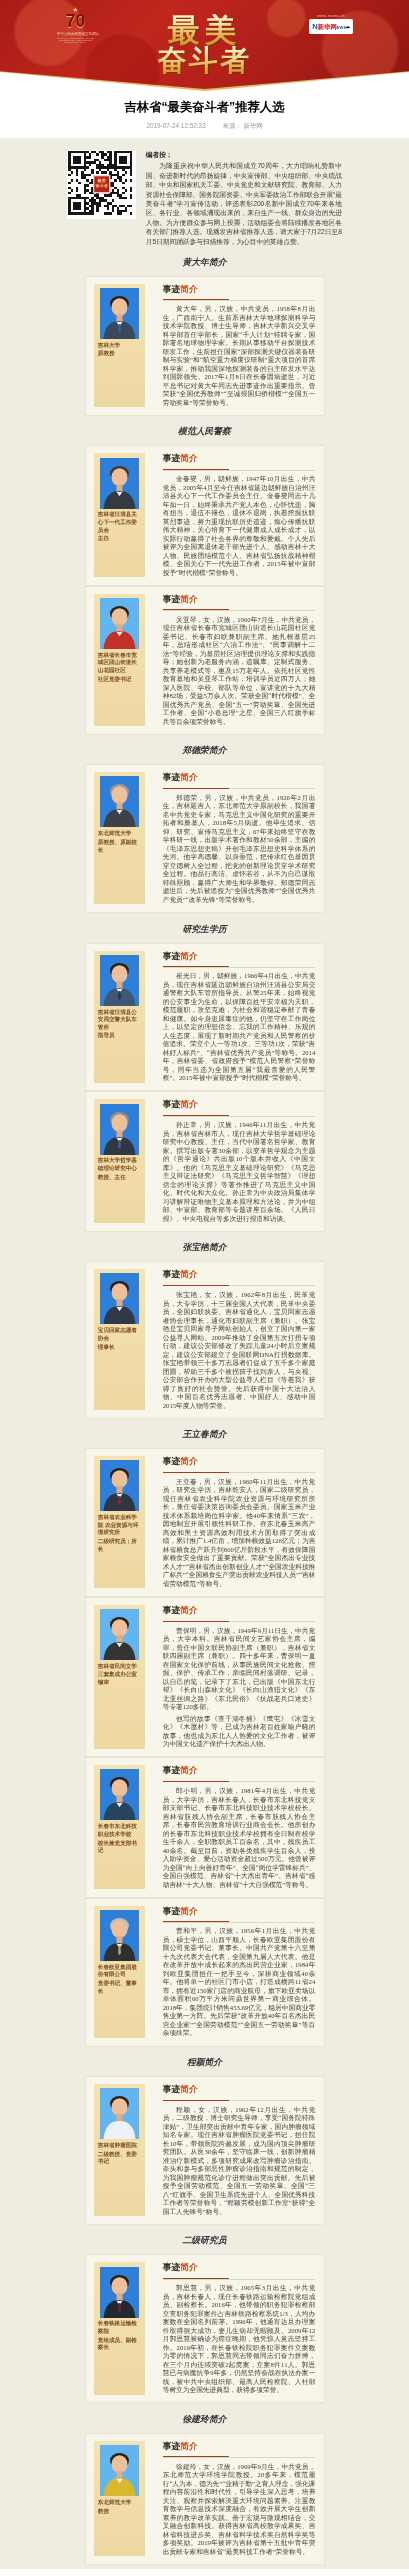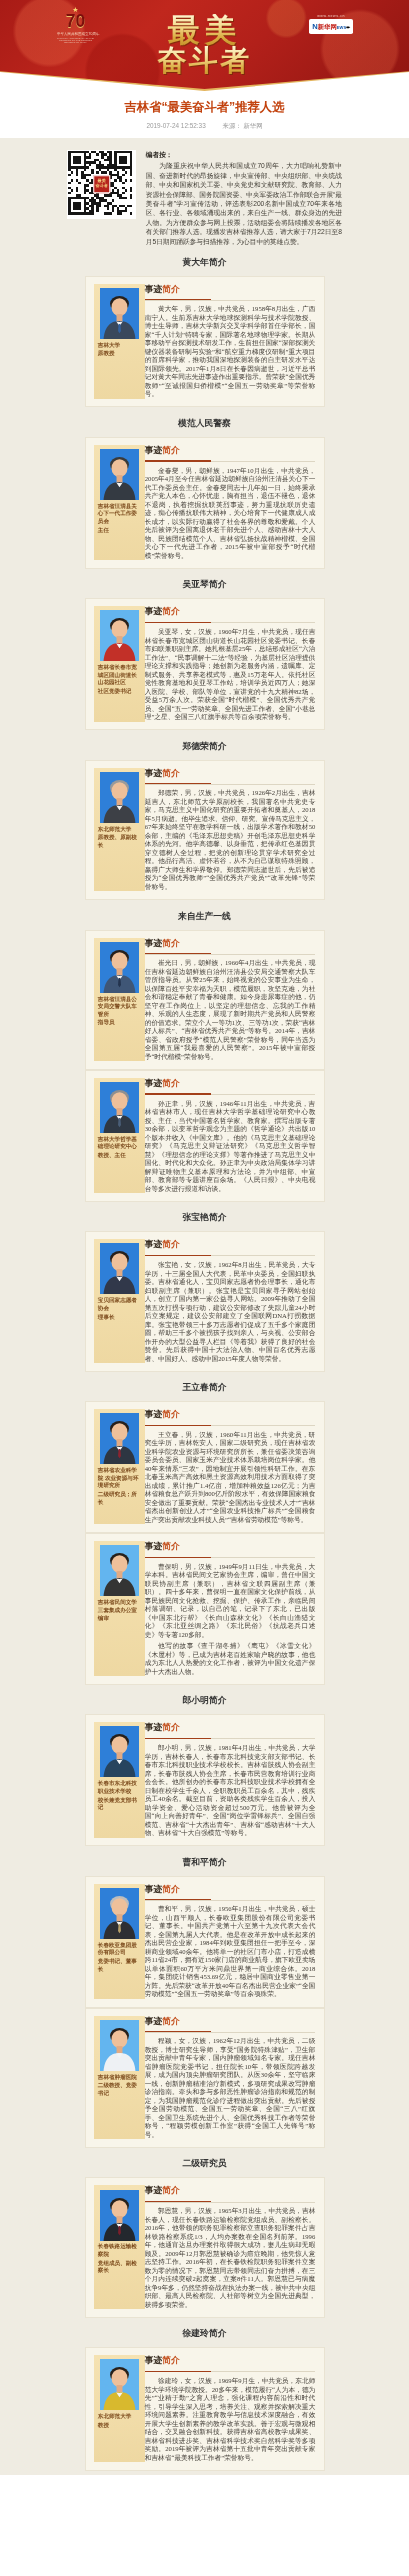--- a/index.html
+++ b/index.html
@@ -32,21 +32,21 @@
   .xinhua{position:absolute;right:56px;top:14px;text-align:center;}
   .xinhua .url{font-size:3.5px;color:#f3cdc0;letter-spacing:0.6px;}
   .xinhua .box{margin-top:1.2px;background:#fff;border-radius:1.8px;padding:1.2px 2.9px;font-weight:bold;white-space:nowrap;}
   .xinhua .n{color:#1356a8;font-size:7.6px;}
   .xinhua .cn{color:#c21f17;font-size:6.4px;}
   .xinhua .ews{color:#1356a8;font-size:4.1px;}
   .xinhua .pencil{font-size:4.7px;}
 
   
   .article-head{background:#fff;text-align:center;padding:8.2px 0 7px;}
-  .article-title{font-size:12.3px;font-weight:bold;color:#c2410c;margin:0 0 5.8px;}
+  .article-title{font-size:12.3px;font-weight:bold;color:#000000;margin:0 0 5.8px;}
   .article-meta{font-size:6.4px;color:#9b9b9b;}
   .article-meta .src{margin-left:15px;}
 
   
   .content{background:#efece2;padding:11.7px 0 4.7px;
     background-image:radial-gradient(circle at 30% 10%, rgba(255,255,255,.5) 0 1.2px, transparent 1.8px);}
   .intro{width:275px;margin:0 auto 3.5px;display:flex;gap:9.4px;}
   .qr-wrap{flex:0 0 69px;}
   .qr{position:relative;width:67px;height:67px;background:#fff;padding:1.2px;}
   .qr-grid{display:grid;grid-template-columns:repeat(25,1fr);grid-template-rows:repeat(25,1fr);
@@ -55,23 +55,23 @@
   .qr-grid i.on{background:#161616;}
   .qr-center{position:absolute;left:50%;top:50%;transform:translate(-50%,-50%);
     width:17.5px;height:17.5px;background:#b5231c;border:1.2px solid #fff;color:#f3cf7e;
     font-size:4.1px;font-weight:bold;text-align:center;line-height:1.3;padding-top:1.8px;box-sizing:border-box;}
   .editor-note{flex:1;font-size:6.7px;color:#3f3b33;line-height:9.4px;text-align:justify;}
   .editor-note .lbl{font-weight:bold;color:#2e2a24;}
   .editor-note p{margin:2.3px 0 0;text-indent:2em;}
 
   
   .profile-heading{text-align:center;font-size:8.8px;font-weight:bold;color:#333;
-    margin:10.5px auto 7px;}
+    margin:10.5px auto 7px;font-style:italic;}
   .card{width:240px;margin:0 auto;background:#f8f5ea;border:0.6px solid #e9e3d2;
-    box-sizing:border-box;padding:7px 8.2px 7.6px;display:flex;gap:0;}
+    box-sizing:border-box;padding:7px 8.2px 7.6px;display:flex;gap:18px;}
   .photo-frame{flex:0 0 51px;background:linear-gradient(180deg,#f5e2b2,#eed8a2);
     padding:4.1px 4.1px 4.7px;box-sizing:border-box;}
   .photo{width:39px;height:51px;margin:0 auto;overflow:hidden;background:#2f7fd8;}
   .photo svg{display:block;width:100%;height:100%;}
   .caption-org,.caption-title{font-size:5.6px;line-height:7.6px;color:#7d4c1e;font-weight:bold;margin-top:2.9px;}
   .caption-title{margin-top:1.2px;}
   .bio{flex:1;min-width:0;}
   .deeds-header{position:relative;font-size:8.8px;font-weight:bold;
     border-bottom:0.6px solid #ddd6c3;padding-bottom:4.1px;margin-bottom:4.7px;}
   .deeds-header .d1{color:#33281c;}
@@ -806,21 +806,20 @@
           <span class="d1">事迹</span><span class="d2">简介</span>
         </div>
         <div class="bio-text">
               <p>金春燮，男，朝鲜族，1947年10月出生，中共党员，2005年4月至今任吉林省延边朝鲜族自治州汪清县关心下一代工作委员会主任。金春燮同志十几年如一日，始终秉承共产党人本色，心怀忧患，胸有担当，退伍不褪色，退休不退岗，执着挖掘抗联英烈事迹，努力重现抗联历史遗迹，痴心传播抗联伟大精神，关心培育下一代健康成人成长成才，以实际行动赢得了社会各界的尊敬和爱戴。个人先后被评为全国离退休老干部先进个人、感动吉林十大人物、民族团结模范个人、吉林省弘扬抗战精神楷模、全国关心下一代先进工作者，2015年被中宣部授予“时代楷模”荣誉称号。</p>
             </div>
       </div>
     </div>
   </section>
 
   <section class="profile-block">
-    <h2 class="profile-heading">吴亚琴简介</h2>
     <div class="card">
       <div class="photo-frame">
         <div class="photo" style="background: rgb(99, 181, 239);">
           <svg viewBox="0 0 66 88" preserveAspectRatio="none">
             <ellipse class="p-hair" cx="33" cy="27" rx="16" ry="13" fill="#27201b"></ellipse>
             <ellipse class="p-head" cx="33" cy="33" rx="13.5" ry="15.5" fill="#eec09a"></ellipse>
             <rect class="p-neck" x="28" y="45" width="10" height="12" fill="#e2ab84"></rect>
             <path class="p-suit" d="M6,88 C8,64 20,57 33,57 C46,57 58,64 60,88 Z" fill="#c23028"></path>
             <path class="p-shirt" d="M27,57 L33,66 L39,57 C37,59 29,59 27,57 Z" fill="#f4f4f4"></path>
 
@@ -862,21 +861,21 @@
           <span class="d1">事迹</span><span class="d2">简介</span>
         </div>
         <div class="bio-text">
               <p>郑德荣，男，汉族，中共党员，1926年2月出生，吉林延吉人，东北师范大学原副校长，我国著名中共党史专家，马克思主义中国化研究的重要开拓者和奠基人，2018年5月病逝。他毕生追求、信仰、研究、宣传马克思主义，67年来始终坚守在教学科研一线，出版学术著作和教材50余部，主编的《毛泽东思想史稿》开创毛泽东思想史科学体系的先河。他学高德馨、以身垂范，把传承红色基因贯穿立德树人全过程，把党的创新理论贯穿学术研究全过程。他品行高洁、虚怀若谷，从不为自己谋取特殊照顾，赢得广大师生和学界敬仰。郑德荣同志逝世后，先后被追授为“全国优秀教师”“全国优秀共产党员”“改革先锋”等荣誉称号。</p>
             </div>
       </div>
     </div>
   </section>
 
   <section class="profile-block">
-    <h2 class="profile-heading">来自生产一线</h2>
+    <h2 class="profile-heading">研究生学历</h2>
     <div class="card">
       <div class="photo-frame">
         <div class="photo" style="background: rgb(46, 127, 216);">
           <svg viewBox="0 0 66 88" preserveAspectRatio="none">
             <ellipse class="p-hair" cx="33" cy="27" rx="16" ry="13" fill="#27201b"></ellipse>
             <ellipse class="p-head" cx="33" cy="33" rx="13.5" ry="15.5" fill="#eec09a"></ellipse>
             <rect class="p-neck" x="28" y="45" width="10" height="12" fill="#e2ab84"></rect>
             <path class="p-suit" d="M6,88 C8,64 20,57 33,57 C46,57 58,64 60,88 Z" fill="#3f5676"></path>
             <path class="p-shirt" d="M27,57 L33,66 L39,57 C37,59 29,59 27,57 Z" fill="#f4f4f4"></path>
             <path class="p-tie" d="M31.5,62 L34.5,62 L35.5,74 L33,78 L30.5,74 Z" fill="#24344e"></path>
@@ -1001,21 +1000,20 @@
         </div>
         <div class="bio-text">
               <p>曹保明，男，汉族，1949年9月11日生，中共党员，大学本科。吉林省民间文艺家协会主席，编审，曾任中国文联民协副主席（兼职），吉林省文联四届副主席（兼职）。四十多年来，曹保明一直在国家文化保护前线，从事民族民间文化抢救、挖掘、保护、传承工作，亲临民间村落调研、记录，以自己的笔，记录下了东北，已出版《中国东北行帮》《长白山森林文化》《长白山渔猎文化》《东北亚丝绸之路》《东北民俗》《抗战老兵口述史》等专著120多部。</p>
               <p>他写的故事《查干湖冬捕》《鹰屯》《冰雪文化》《木屋村》等，已成为吉林老百姓家喻户晓的故事，他也成为东北人人热爱的文化工作者，被评为中国文化遗产保护十大杰出人物。</p>
             </div>
       </div>
     </div>
   </section>
 
   <section class="profile-block">
-    <h2 class="profile-heading">郎小明简介</h2>
     <div class="card">
       <div class="photo-frame">
         <div class="photo" style="background: rgb(46, 127, 216);">
           <svg viewBox="0 0 66 88" preserveAspectRatio="none">
             <ellipse class="p-hair" cx="33" cy="27" rx="16" ry="13" fill="#27201b"></ellipse>
             <ellipse class="p-head" cx="33" cy="33" rx="13.5" ry="15.5" fill="#eec09a"></ellipse>
             <rect class="p-neck" x="28" y="45" width="10" height="12" fill="#e2ab84"></rect>
             <path class="p-suit" d="M6,88 C8,64 20,57 33,57 C46,57 58,64 60,88 Z" fill="#27445e"></path>
             <path class="p-shirt" d="M27,57 L33,66 L39,57 C37,59 29,59 27,57 Z" fill="#f4f4f4"></path>
 
@@ -1029,21 +1027,20 @@
           <span class="d1">事迹</span><span class="d2">简介</span>
         </div>
         <div class="bio-text">
               <p>郎小明，男，汉族，1981年4月出生，中共党员，大学学历，吉林长春人，长春市东北科技党支部支部书记、长春市东北科技职业技术学校校长。吉林省肢残人协会副主席，长春市肢残人协会主席，长春市民营教育培训行业商会会长。他所创办的长春市东北科技职业技术学校拥有全日制在校学生千余人，全职教职员工百余名，其中，残疾员工40余名。截至目前，资助各类残疾学生百余人，投入助学资金、爱心活动资金超过500万元。他曾被评为全国“向上向善好青年”、全国“岗位学雷锋标兵”、全国自强模范、吉林省“十大杰出青年”、吉林省“感动吉林”十大人物、吉林省“十大自强模范”等称号。</p>
             </div>
       </div>
     </div>
   </section>
 
   <section class="profile-block">
-    <h2 class="profile-heading">曹和平简介</h2>
     <div class="card">
       <div class="photo-frame">
         <div class="photo" style="background: rgb(46, 127, 216);">
           <svg viewBox="0 0 66 88" preserveAspectRatio="none">
             <ellipse class="p-hair" cx="33" cy="27" rx="16" ry="13" fill="#bdbdbd"></ellipse>
             <ellipse class="p-head" cx="33" cy="33" rx="13.5" ry="15.5" fill="#eec09a"></ellipse>
             <rect class="p-neck" x="28" y="45" width="10" height="12" fill="#e2ab84"></rect>
             <path class="p-suit" d="M6,88 C8,64 20,57 33,57 C46,57 58,64 60,88 Z" fill="#2e2f33"></path>
             <path class="p-shirt" d="M27,57 L33,66 L39,57 C37,59 29,59 27,57 Z" fill="#f4f4f4"></path>
             <path class="p-tie" d="M31.5,62 L34.5,62 L35.5,74 L33,78 L30.5,74 Z" fill="#b7a06a"></path>
@@ -1057,20 +1054,21 @@
           <span class="d1">事迹</span><span class="d2">简介</span>
         </div>
         <div class="bio-text">
               <p>曹和平，男，汉族，1956年1月出生，中共党员，硕士学位，山西平顺人，长春欧亚集团股份有限公司党委书记、董事长。中国共产党第十六至第十九次代表大会代表，全国第九届人大代表。他是在改革开放中成长起来的杰出民营企业家，1984年到欧亚集团担任一把手至今，深耕商业领域40余年。他将单一的社区门市小店，打造成横跨11省24市，拥有近150家门店的商业航母，旗下欧亚卖场以单体面积60万平方米问鼎世界第一商业综合体。2018年，集团统计销售453.69亿元，稳居中国商业零售业第一方阵。先后荣获“改革开放40年百名杰出民营企业家”“全国劳动模范”“全国五一劳动奖章”等百余项殊荣。</p>
             </div>
       </div>
     </div>
   </section>
 
   <section class="profile-block">
+    <h2 class="profile-heading">程颖简介</h2>
     <div class="card">
       <div class="photo-frame">
         <div class="photo" style="background: rgb(99, 181, 239);">
           <svg viewBox="0 0 66 88" preserveAspectRatio="none">
             <ellipse class="p-hair" cx="33" cy="27" rx="16" ry="13" fill="#27201b"></ellipse>
             <ellipse class="p-head" cx="33" cy="33" rx="13.5" ry="15.5" fill="#eec09a"></ellipse>
             <rect class="p-neck" x="28" y="45" width="10" height="12" fill="#e2ab84"></rect>
             <path class="p-suit" d="M6,88 C8,64 20,57 33,57 C46,57 58,64 60,88 Z" fill="#eef1f4"></path>
             <path class="p-shirt" d="M27,57 L33,66 L39,57 C37,59 29,59 27,57 Z" fill="#f4f4f4"></path>
 

